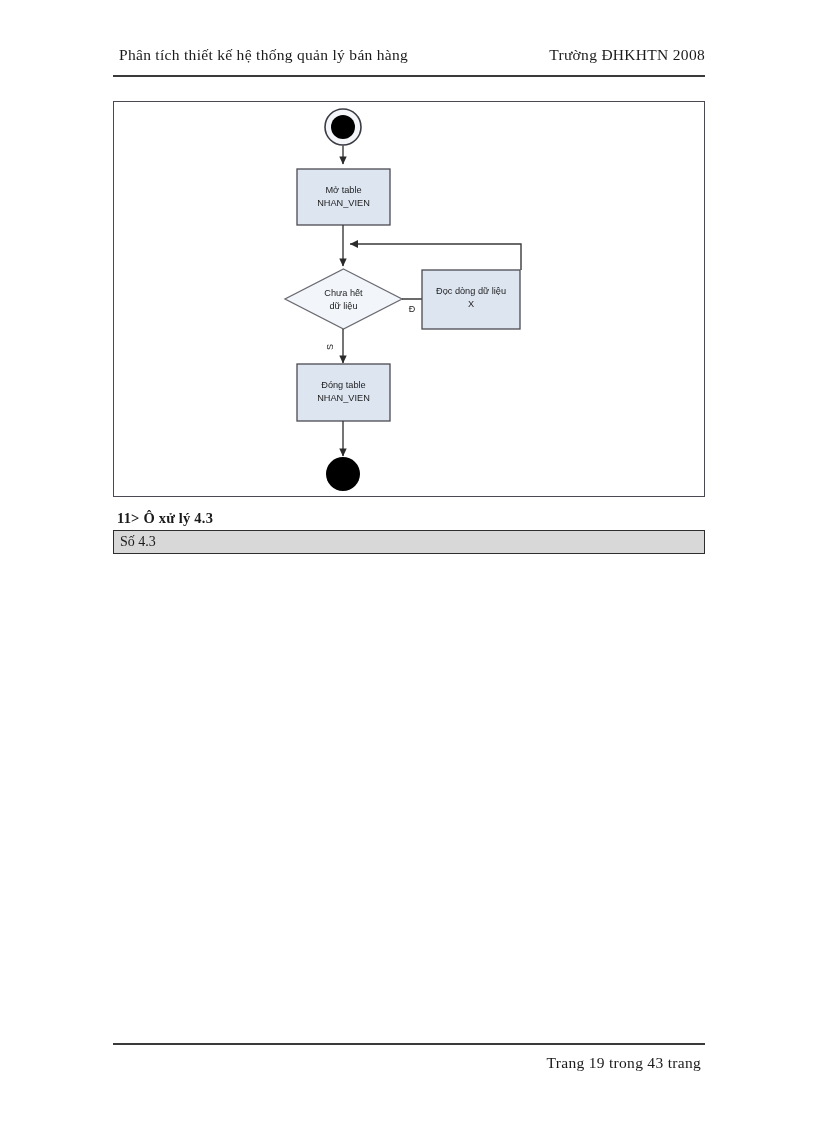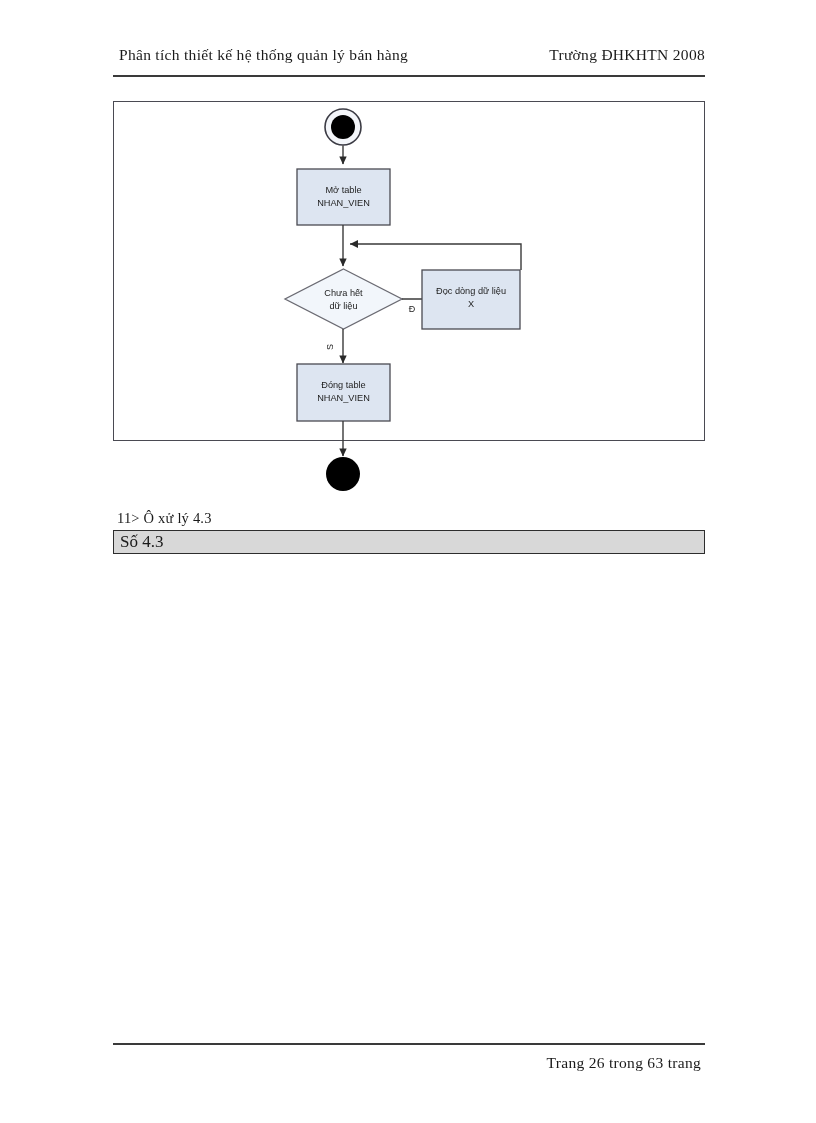--- a/index.html
+++ b/index.html
@@ -54,21 +54,21 @@
     height: 0;
     border-top: 2px solid #3a3a3a;
   }
 
   
   .diagram-frame {
     position: absolute;
     left: 113px;
     top: 101px;
     width: 592px;
-    height: 340px;
+    height: 396px;
     border: 1px solid #4a4a52;
     background: #ffffff;
     box-sizing: border-box;
   }
   .diagram-svg {
     position: absolute;
     left: 0;
     top: 0;
   }
 
@@ -85,38 +85,38 @@
     fill: #1d1d1d;
     text-anchor: middle;
   }
 
   
   .section-heading {
     position: absolute;
     left: 117px;
     top: 510px;
     font-size: 14.5px;
-    font-weight: normal;
+    font-weight: bold;
     letter-spacing: 0.2px;
     white-space: nowrap;
   }
 
   
   .info-table {
     position: absolute;
     left: 113px;
     top: 530px;
     width: 592px;
     border: 1px solid #2d2d2d;
     background: #d8d8d8;
     box-sizing: border-box;
     padding: 1px 0 2px 0;
   }
   .info-row {
-    font-size: 17px;
+    font-size: 14px;
     line-height: 19px;
     padding-left: 6px;
     white-space: nowrap;
   }
 
   
   .page-footer {
     position: absolute;
     left: 113px;
     top: 1043px;
@@ -217,16 +217,16 @@
   </div>
 
   <div class="section-heading">11&gt; Ô xử lý 4.3</div>
 
   <div class="info-table">
     <div class="info-row">Số 4.3</div>
   </div>
 
   <div class="page-footer">
     <div class="footer-rule"></div>
-    <div class="footer-text">Trang 26 trong 63 trang</div>
+    <div class="footer-text">Trang 19 trong 43 trang</div>
   </div>
 
 </div>
 
 </body></html>

